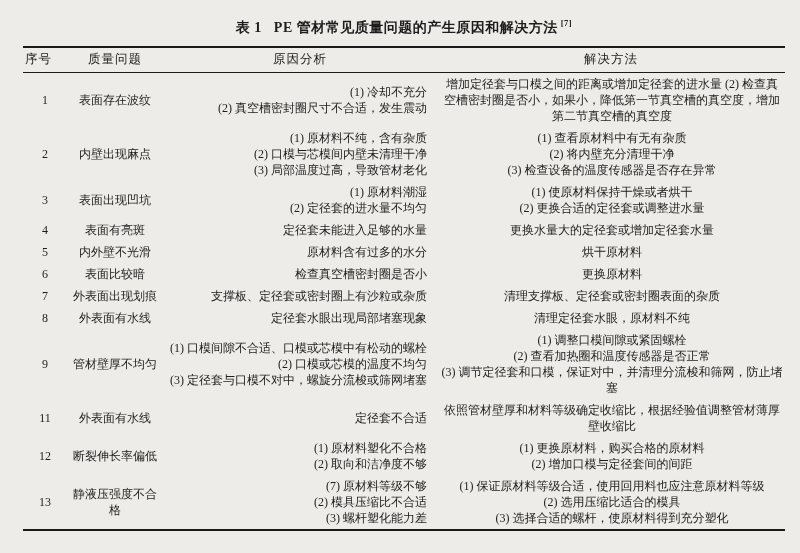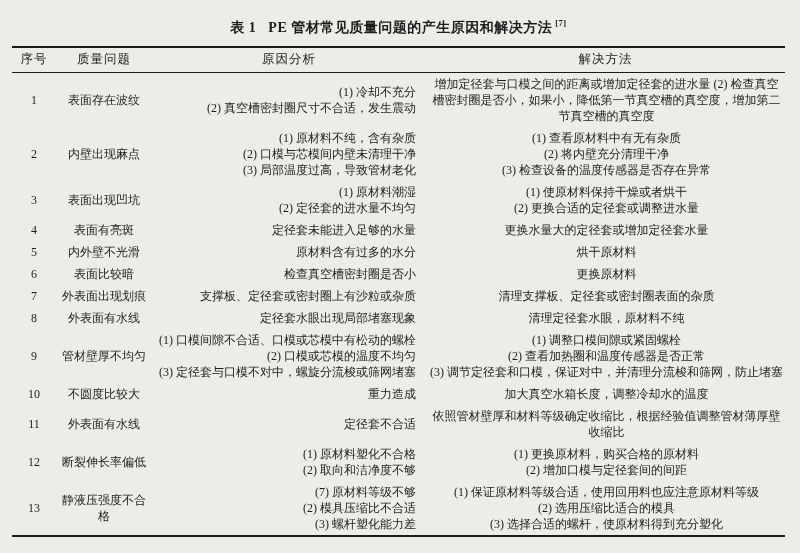--- a/index.html
+++ b/index.html
@@ -4,21 +4,21 @@
 <style>
   * { box-sizing: border-box; }
   html, body {
     margin: 0; padding: 0;
     width: 800px; height: 553px;
     background: #edece9;
     color: #1d1d1d;
     font-family: "Liberation Serif", "DejaVu Serif", serif;
     overflow: hidden;
   }
-  .page { padding: 8px 15px 0 12px; }
+  .page { padding: 8px 15px 0 23px; }
 
   .caption {
     text-align: center;
     font-weight: bold;
     font-size: 14px;
     line-height: 18px;
     margin: 6px 0 9px 0;
     letter-spacing: 0.5px;
   }
   .caption .cap-label { margin-right: 12px; }
@@ -40,21 +40,21 @@
   col.c-problem { width: 96px; }
   col.c-cause   { width: 274px; }
 
   thead th {
     font-weight: normal;
     font-size: 12.5px;
     padding: 3px 2px 4px 2px;
     border-bottom: 1.5px solid #1b1b1b;
     letter-spacing: 1px;
   }
-  thead th.h-no { text-align: center; }
+  thead th.h-no { text-align: left; }
 
   tbody td {
     font-size: 12px;
     line-height: 16px;
     vertical-align: middle;
     padding: 3px 4px;
   }
   td.cell-no      { text-align: center; }
   td.cell-problem { text-align: center; padding-left: 2px; padding-right: 2px; }
   td.cell-cause   { text-align: right; padding-right: 10px; }
@@ -181,30 +181,20 @@
             <div class="para">(2) 口模或芯模的温度不均匀</div>
             <div class="para">(3) 定径套与口模不对中，螺旋分流梭或筛网堵塞</div>
           </td>
           <td class="cell-solution">
             <div class="para">(1) 调整口模间隙或紧固螺栓</div>
             <div class="para">(2) 查看加热圈和温度传感器是否正常</div>
             <div class="para">(3) 调节定径套和口模，保证对中，并清理分流梭和筛网，防止堵塞</div>
           </td>
         </tr>
         <tr>
-          <td class="cell-no">10</td>
-          <td class="cell-problem">不圆度比较大</td>
-          <td class="cell-cause">
-            <div class="para">重力造成</div>
-          </td>
-          <td class="cell-solution">
-            <div class="para">加大真空水箱长度，调整冷却水的温度</div>
-          </td>
-        </tr>
-        <tr>
           <td class="cell-no">11</td>
           <td class="cell-problem">外表面有水线</td>
           <td class="cell-cause">
             <div class="para">定径套不合适</div>
           </td>
           <td class="cell-solution">
             <div class="para">依照管材壁厚和材料等级确定收缩比，根据经验值调整管材薄厚壁收缩比</div>
           </td>
         </tr>
         <tr>

